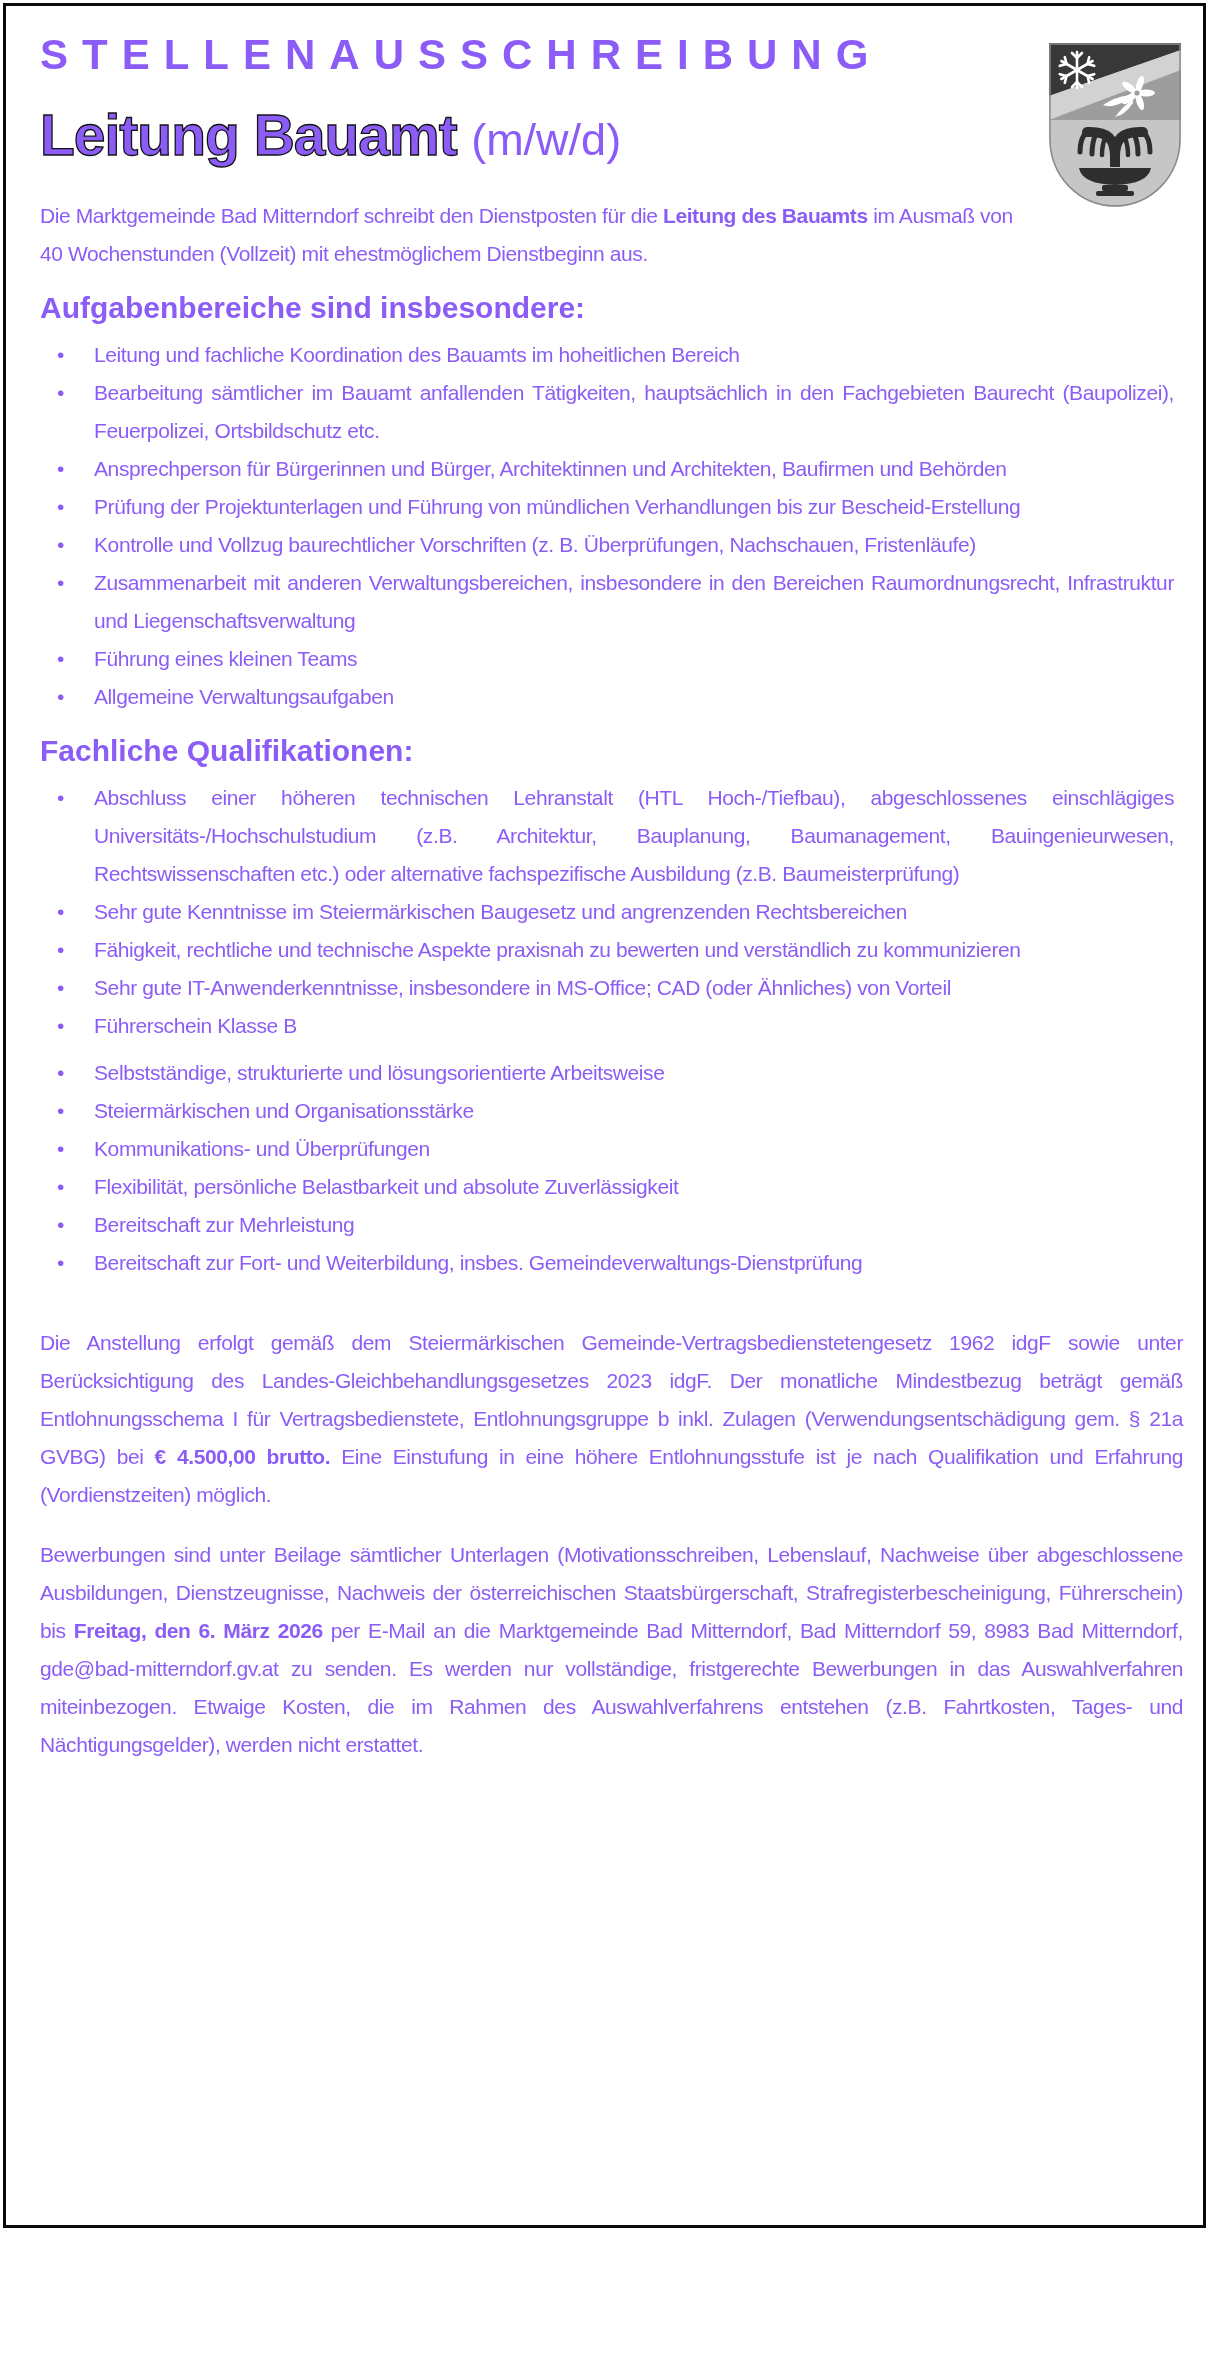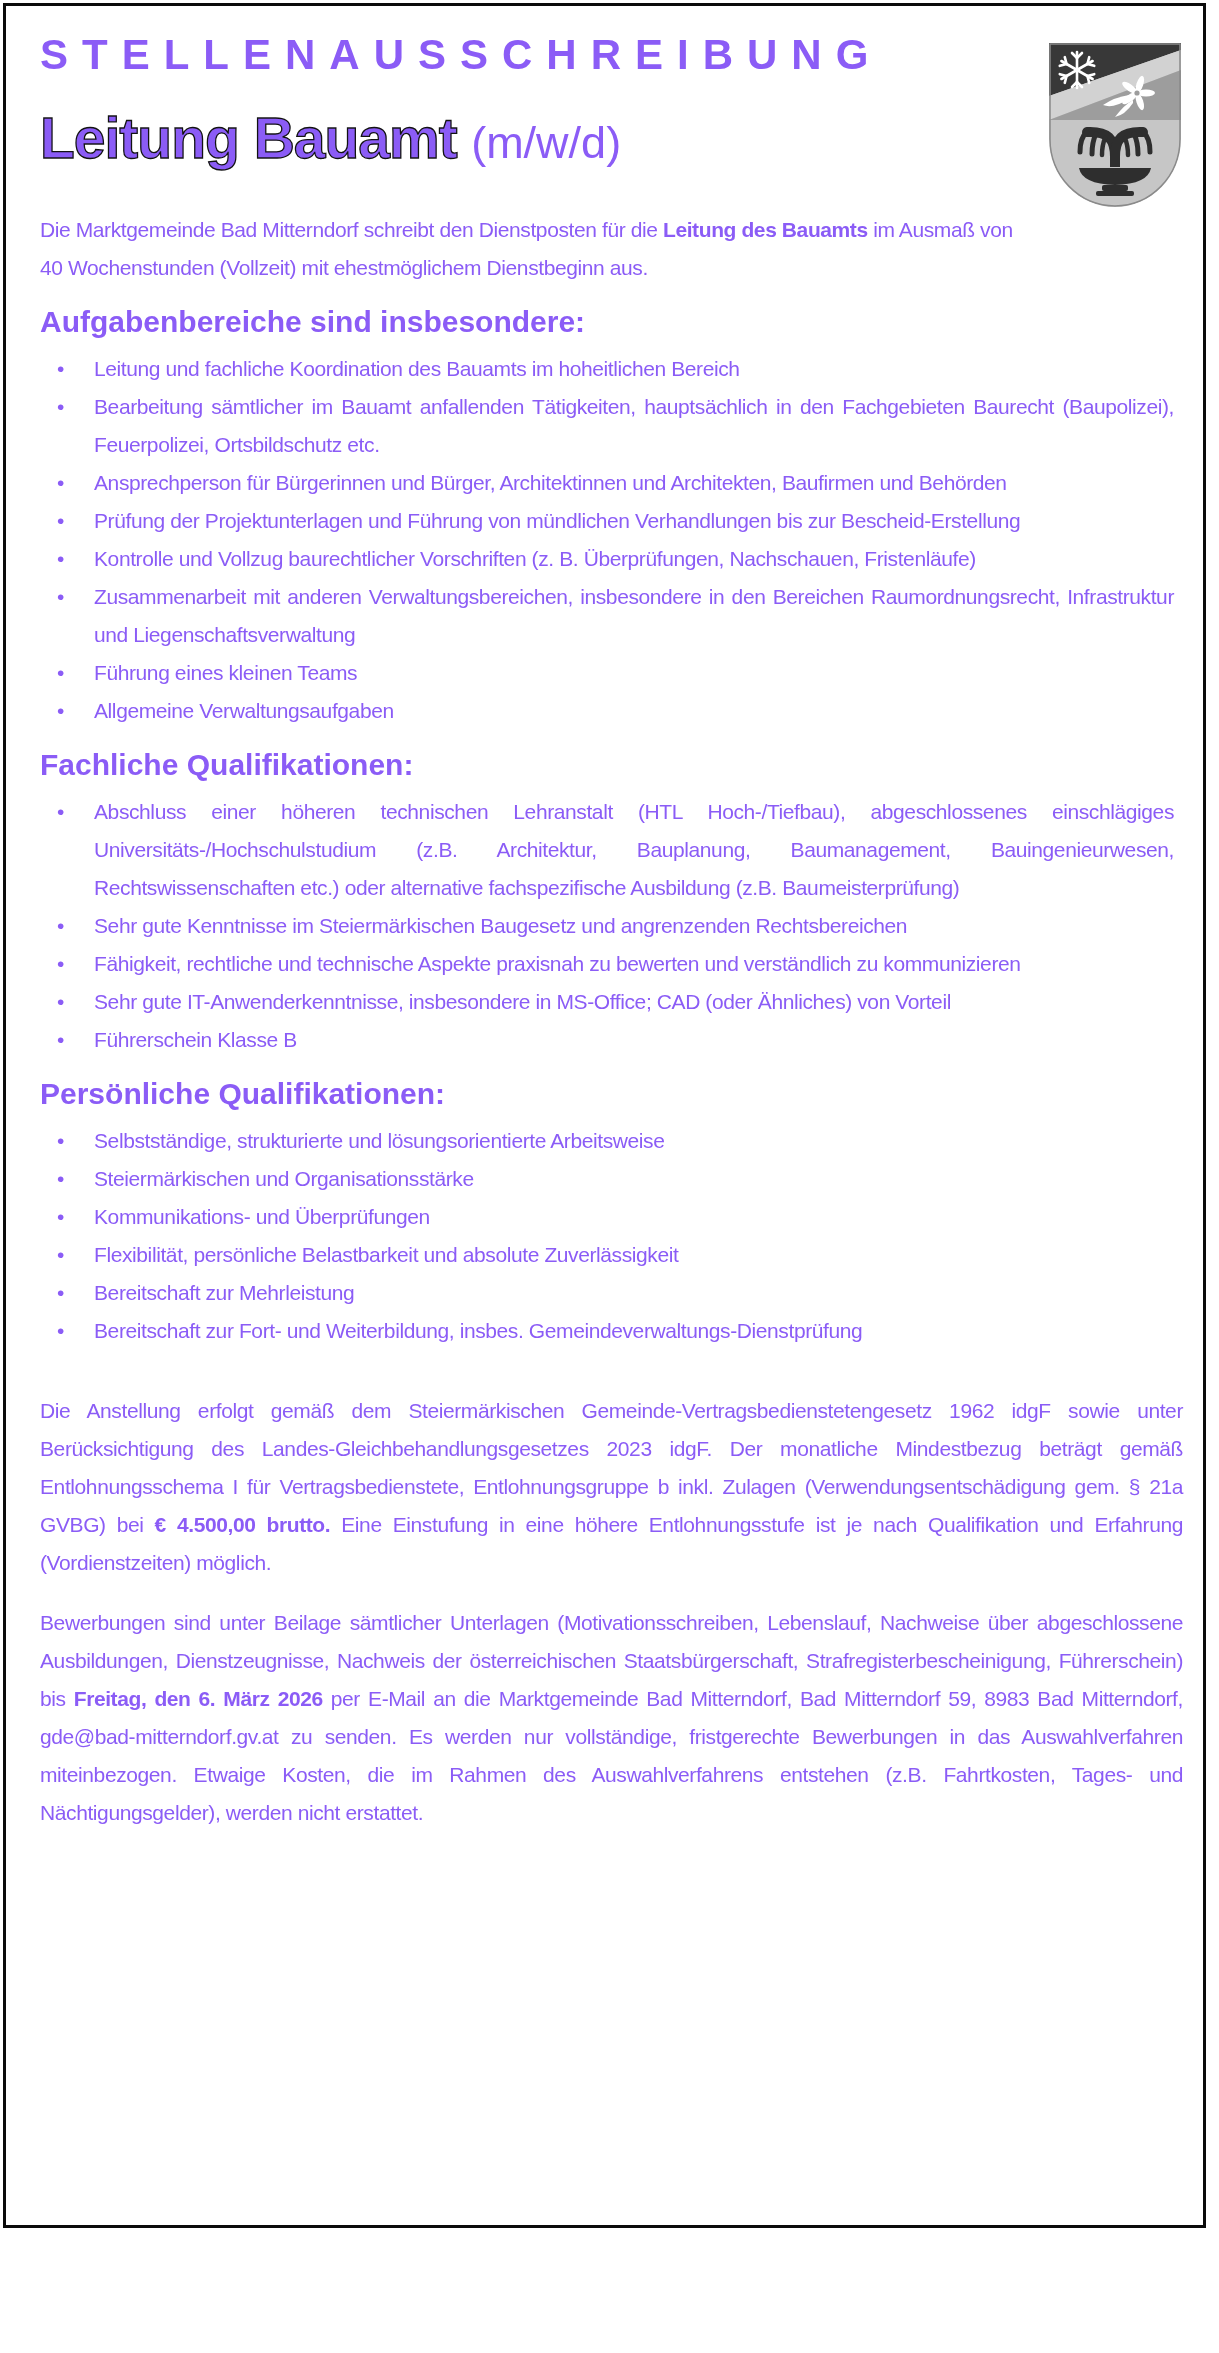--- a/index.html
+++ b/index.html
@@ -35,22 +35,22 @@
   }
   .kicker {
     font-size: 42px;
     font-weight: bold;
     letter-spacing: 14px;
     line-height: 50px;
     margin-top: 2px;
     white-space: nowrap;
   }
   .title {
-    margin-top: 16px;
-    line-height: 84px;
+    margin-top: 24px;
+    line-height: 62px;
     white-space: nowrap;
   }
   .title-main {
     font-size: 57px;
     font-weight: bold;
     letter-spacing: -1px;
     -webkit-text-stroke: 1.3px #121212;
   }
   .title-suffix {
     font-size: 45px;
@@ -202,21 +202,20 @@
 
     <div class="section-heading">Fachliche Qualifikationen:</div>
     <ul class="bullets body-text">
         <li>Abschluss einer höheren technischen Lehranstalt (HTL Hoch-/Tiefbau), abge­schlossenes einschlägiges Universitäts-/Hochschulstudium (z.B. Architektur, Bauplanung, Baumanagement, Bauingenieurwesen, Rechtswissenschaften etc.) oder alternative fachspezifische Ausbildung (z.B. Baumeisterprüfung)</li>
         <li>Sehr gute Kenntnisse im Steiermärkischen Baugesetz und angrenzenden Rechtsbereichen</li>
         <li>Fähigkeit, rechtliche und technische Aspekte praxisnah zu bewerten und ver­ständlich zu kommunizieren</li>
         <li>Sehr gute IT-Anwenderkenntnisse, insbesondere in MS-Office; CAD (oder Ähnliches) von Vorteil</li>
         <li>Führerschein Klasse B</li>
       </ul>
 
-    <div class="section-heading">Persönliche Qualifikationen:</div>
     <ul class="bullets body-text">
         <li>Selbstständige, strukturierte und lösungsorientierte Arbeitsweise</li>
         <li>Steiermärkischen und Organisationsstärke</li>
         <li>Kommunikations- und Überprüfungen</li>
         <li>Flexibilität, persönliche Belastbarkeit und absolute Zuverlässigkeit</li>
         <li>Bereitschaft zur Mehrleistung</li>
         <li>Bereitschaft zur Fort- und Weiterbildung, insbes. Gemeindeverwaltungs-Dienstprüfung</li>
       </ul>
 
     <p class="para body-text first"><span>Die Anstellung erfolgt gemäß dem Steiermärkischen Gemeinde-Vertragsbedien­stetengesetz 1962 idgF sowie unter Berücksichtigung des Landes-Gleichbe­handlungsgesetzes 2023 idgF. Der monatliche Mindestbezug beträgt gemäß Entlohnungsschema I für Vertragsbedienstete, Entlohnungsgruppe b inkl. Zu­lagen (Verwendungsentschädigung gem. § 21a GVBG) bei </span><span class="b">€ 4.500,00 brutto.</span><span> Eine Einstufung in eine höhere Entlohnungsstufe ist je nach Qualifikation und Erfahrung (Vordienstzeiten) möglich.</span></p>

